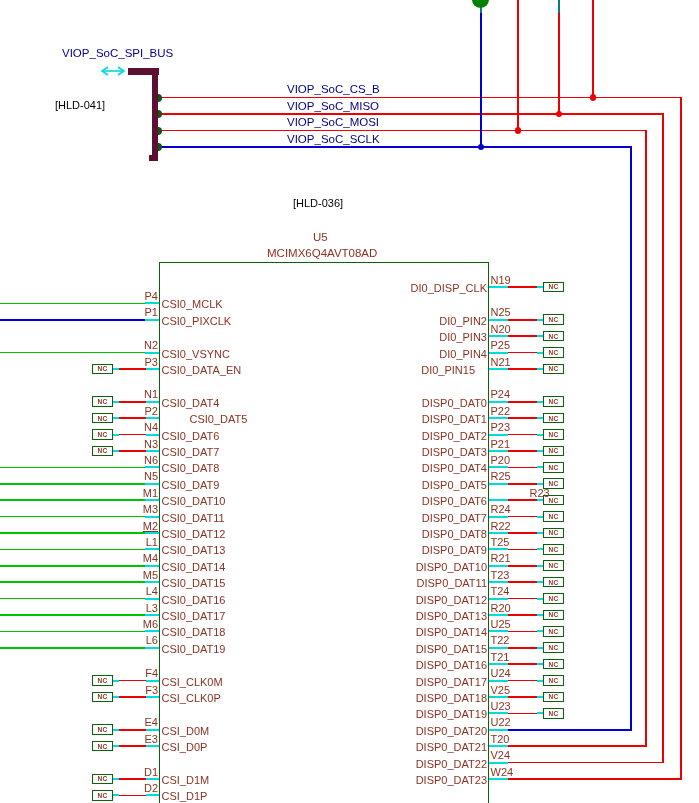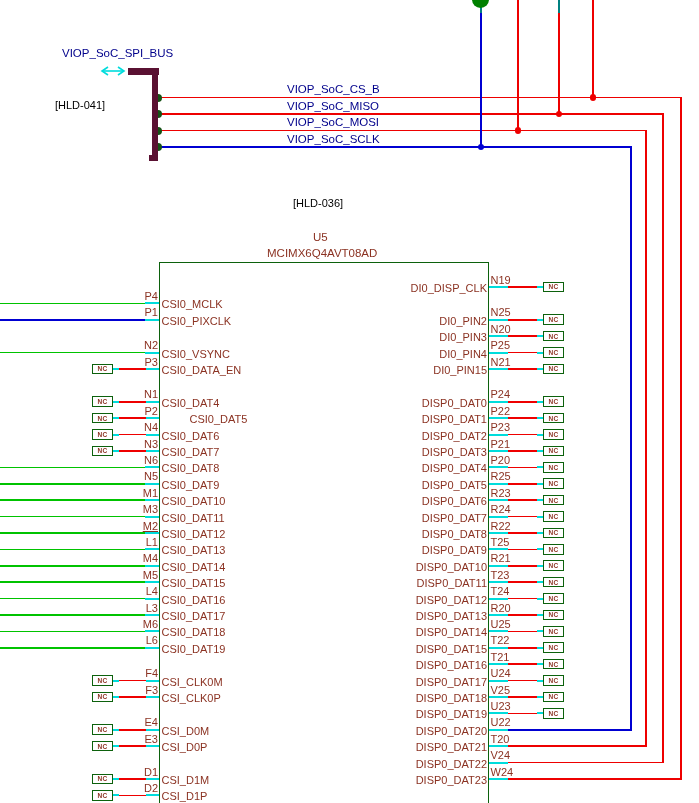--- a/index.html
+++ b/index.html
@@ -177,21 +177,21 @@
       <div style="position: absolute; left: 507.5px; top: 351.8px; width: 29px; height: 1.6px; background: rgb(238, 0, 0);"></div>
       <div style="position: absolute; left: 536.5px; top: 351.6px; width: 6.5px; height: 2px; background: rgb(0, 220, 220);"></div>
       <div class="ncbox" style="position: absolute; left: 543px; top: 347.2px;">NC</div>
       <div class="t" style="position: absolute; left: 490.5px; top: 339.1px; color: rgb(139, 50, 34);">P25</div>
       <div class="t" style="position: absolute; right: 212px; top: 347.6px; color: rgb(139, 50, 34);">DI0_PIN4</div>
       <div style="position: absolute; left: 489px; top: 368px; width: 18.5px; height: 2px; background: rgb(0, 220, 220);"></div>
       <div style="position: absolute; left: 507.5px; top: 368.2px; width: 29px; height: 1.6px; background: rgb(238, 0, 0);"></div>
       <div style="position: absolute; left: 536.5px; top: 368px; width: 6.5px; height: 2px; background: rgb(0, 220, 220);"></div>
       <div class="ncbox" style="position: absolute; left: 543px; top: 363.6px;">NC</div>
       <div class="t" style="position: absolute; left: 490.5px; top: 355.5px; color: rgb(139, 50, 34);">N21</div>
-      <div class="t" style="position: absolute; right: 212px; top: 364px; color: rgb(139, 50, 34); margin-left: 48px;">DI0_PIN15</div>
+      <div class="t" style="position: absolute; right: 224px; top: 364px; color: rgb(139, 50, 34); margin-left: 48px;">DI0_PIN15</div>
       <div style="position: absolute; left: 489px; top: 400.8px; width: 18.5px; height: 2px; background: rgb(0, 220, 220);"></div>
       <div style="position: absolute; left: 507.5px; top: 401px; width: 29px; height: 1.6px; background: rgb(238, 0, 0);"></div>
       <div style="position: absolute; left: 536.5px; top: 400.8px; width: 6.5px; height: 2px; background: rgb(0, 220, 220);"></div>
       <div class="ncbox" style="position: absolute; left: 543px; top: 396.4px;">NC</div>
       <div class="t" style="position: absolute; left: 490.5px; top: 388.3px; color: rgb(139, 50, 34);">P24</div>
       <div class="t" style="position: absolute; right: 212px; top: 396.8px; color: rgb(139, 50, 34);">DISP0_DAT0</div>
       <div style="position: absolute; left: 489px; top: 417.2px; width: 18.5px; height: 2px; background: rgb(0, 220, 220);"></div>
       <div style="position: absolute; left: 507.5px; top: 417.4px; width: 29px; height: 1.6px; background: rgb(238, 0, 0);"></div>
       <div style="position: absolute; left: 536.5px; top: 417.2px; width: 6.5px; height: 2px; background: rgb(0, 220, 220);"></div>
       <div class="ncbox" style="position: absolute; left: 543px; top: 412.8px;">NC</div>
@@ -218,21 +218,21 @@
       <div style="position: absolute; left: 489px; top: 482.8px; width: 18.5px; height: 2px; background: rgb(0, 220, 220);"></div>
       <div style="position: absolute; left: 507.5px; top: 483px; width: 29px; height: 1.6px; background: rgb(238, 0, 0);"></div>
       <div style="position: absolute; left: 536.5px; top: 482.8px; width: 6.5px; height: 2px; background: rgb(0, 220, 220);"></div>
       <div class="ncbox" style="position: absolute; left: 543px; top: 478.4px;">NC</div>
       <div class="t" style="position: absolute; left: 490.5px; top: 470.3px; color: rgb(139, 50, 34);">R25</div>
       <div class="t" style="position: absolute; right: 212px; top: 478.8px; color: rgb(139, 50, 34);">DISP0_DAT5</div>
       <div style="position: absolute; left: 489px; top: 499.2px; width: 18.5px; height: 2px; background: rgb(0, 220, 220);"></div>
       <div style="position: absolute; left: 507.5px; top: 499.4px; width: 29px; height: 1.6px; background: rgb(238, 0, 0);"></div>
       <div style="position: absolute; left: 536.5px; top: 499.2px; width: 6.5px; height: 2px; background: rgb(0, 220, 220);"></div>
       <div class="ncbox" style="position: absolute; left: 543px; top: 494.8px;">NC</div>
-      <div class="t" style="position: absolute; left: 490.5px; top: 486.7px; color: rgb(139, 50, 34);">R23</div>
+      <div class="t" style="position: absolute; left: 490.5px; top: 486.7px; color: rgb(139, 50, 34); padding-left: 39px;">R23</div>
       <div class="t" style="position: absolute; right: 212px; top: 495.2px; color: rgb(139, 50, 34);">DISP0_DAT6</div>
       <div style="position: absolute; left: 489px; top: 515.6px; width: 18.5px; height: 2px; background: rgb(0, 220, 220);"></div>
       <div style="position: absolute; left: 507.5px; top: 515.8px; width: 29px; height: 1.6px; background: rgb(238, 0, 0);"></div>
       <div style="position: absolute; left: 536.5px; top: 515.6px; width: 6.5px; height: 2px; background: rgb(0, 220, 220);"></div>
       <div class="ncbox" style="position: absolute; left: 543px; top: 511.2px;">NC</div>
       <div class="t" style="position: absolute; left: 490.5px; top: 503.1px; color: rgb(139, 50, 34);">R24</div>
       <div class="t" style="position: absolute; right: 212px; top: 511.6px; color: rgb(139, 50, 34);">DISP0_DAT7</div>
       <div style="position: absolute; left: 489px; top: 532px; width: 18.5px; height: 2px; background: rgb(0, 220, 220);"></div>
       <div style="position: absolute; left: 507.5px; top: 532.2px; width: 29px; height: 1.6px; background: rgb(238, 0, 0);"></div>
       <div style="position: absolute; left: 536.5px; top: 532px; width: 6.5px; height: 2px; background: rgb(0, 220, 220);"></div>

